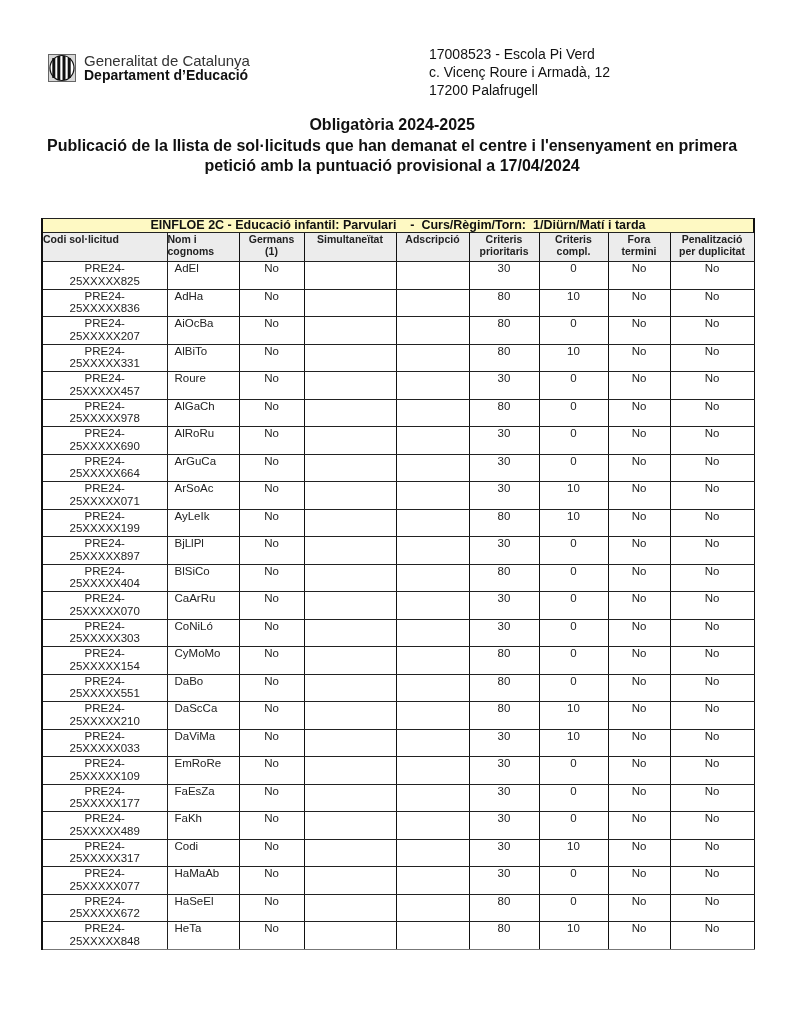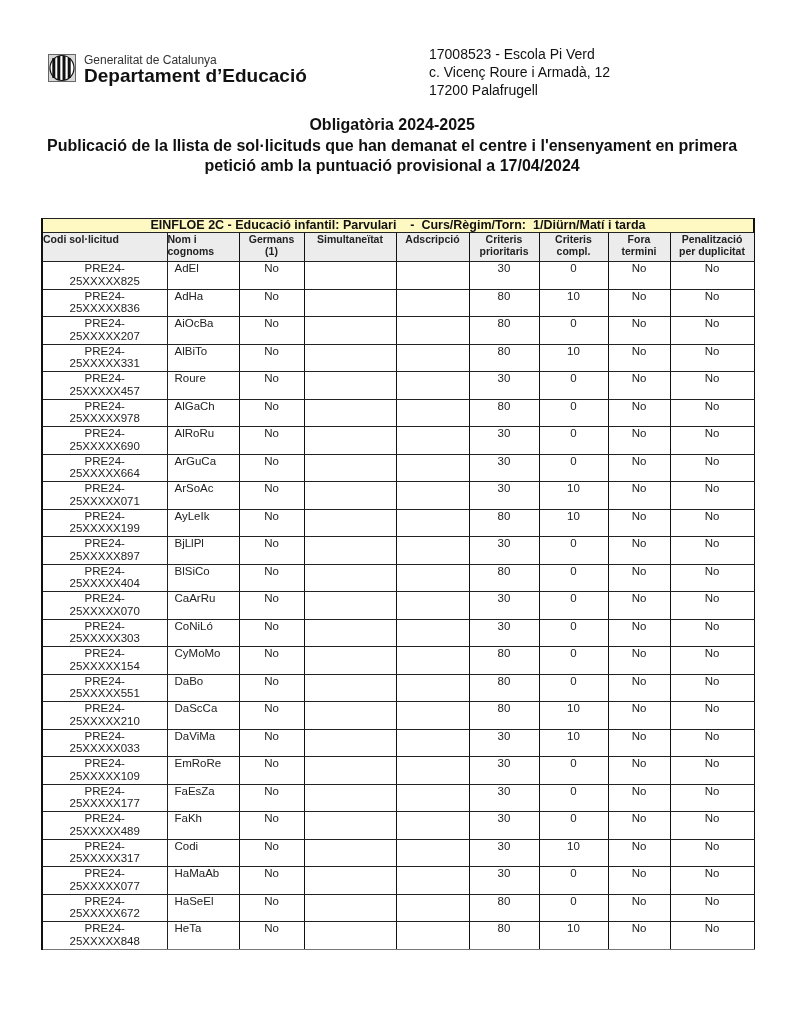--- a/index.html
+++ b/index.html
@@ -2,22 +2,22 @@
 <html><head>
 <meta charset="utf-8">
 <style>
   html, body { margin: 0; padding: 0; background: #ffffff; }
   body { width: 791px; height: 1024px; position: relative; overflow: hidden;
          font-family: "Liberation Sans", sans-serif; color: #111; }
   .logo { position: absolute; left: 48px; top: 53px; display: flex; align-items: center; }
   .logo-mark { width: 28px; height: 28px; position: relative; margin-right: 8px; }
   .logo-mark svg { display: block; }
   .logo-text { line-height: 15px; }
-  .logo-l1 { font-size: 12px; color: #333; }
-  .logo-l2 { font-size: 19px; font-weight: bold; color: #111; }
+  .logo-l1 { font-size: 15px; color: #333; }
+  .logo-l2 { font-size: 14px; font-weight: bold; color: #111; }
   .address { position: absolute; left: 429px; top: 45px; font-size: 14px; line-height: 18px; color: #111; }
   .titles { position: absolute; left: 47px; top: 115px; font-size: 16px; font-weight: bold; line-height: 20.5px; color: #111; text-align: center; }
   .titles div { white-space: nowrap; }
   table.grid { position: absolute; left: 41px; top: 218px; width: 712px; border-collapse: collapse;
                table-layout: fixed; font-size: 11.5px; }
   table.grid td, table.grid th { border: 1px solid #222; padding: 0; vertical-align: top; }
   .caption-row td { background: #fef9c3; text-align: center; font-weight: bold; font-size: 12.5px;
                     height: 13px; line-height: 13px; border-left: 2px solid #111; border-right: 2px solid #111; border-top: 1.5px solid #111; }
   .head-row th { background: #ececec; font-weight: bold; font-size: 10.5px; line-height: 12px; height: 28px;
                  color: #222; }

